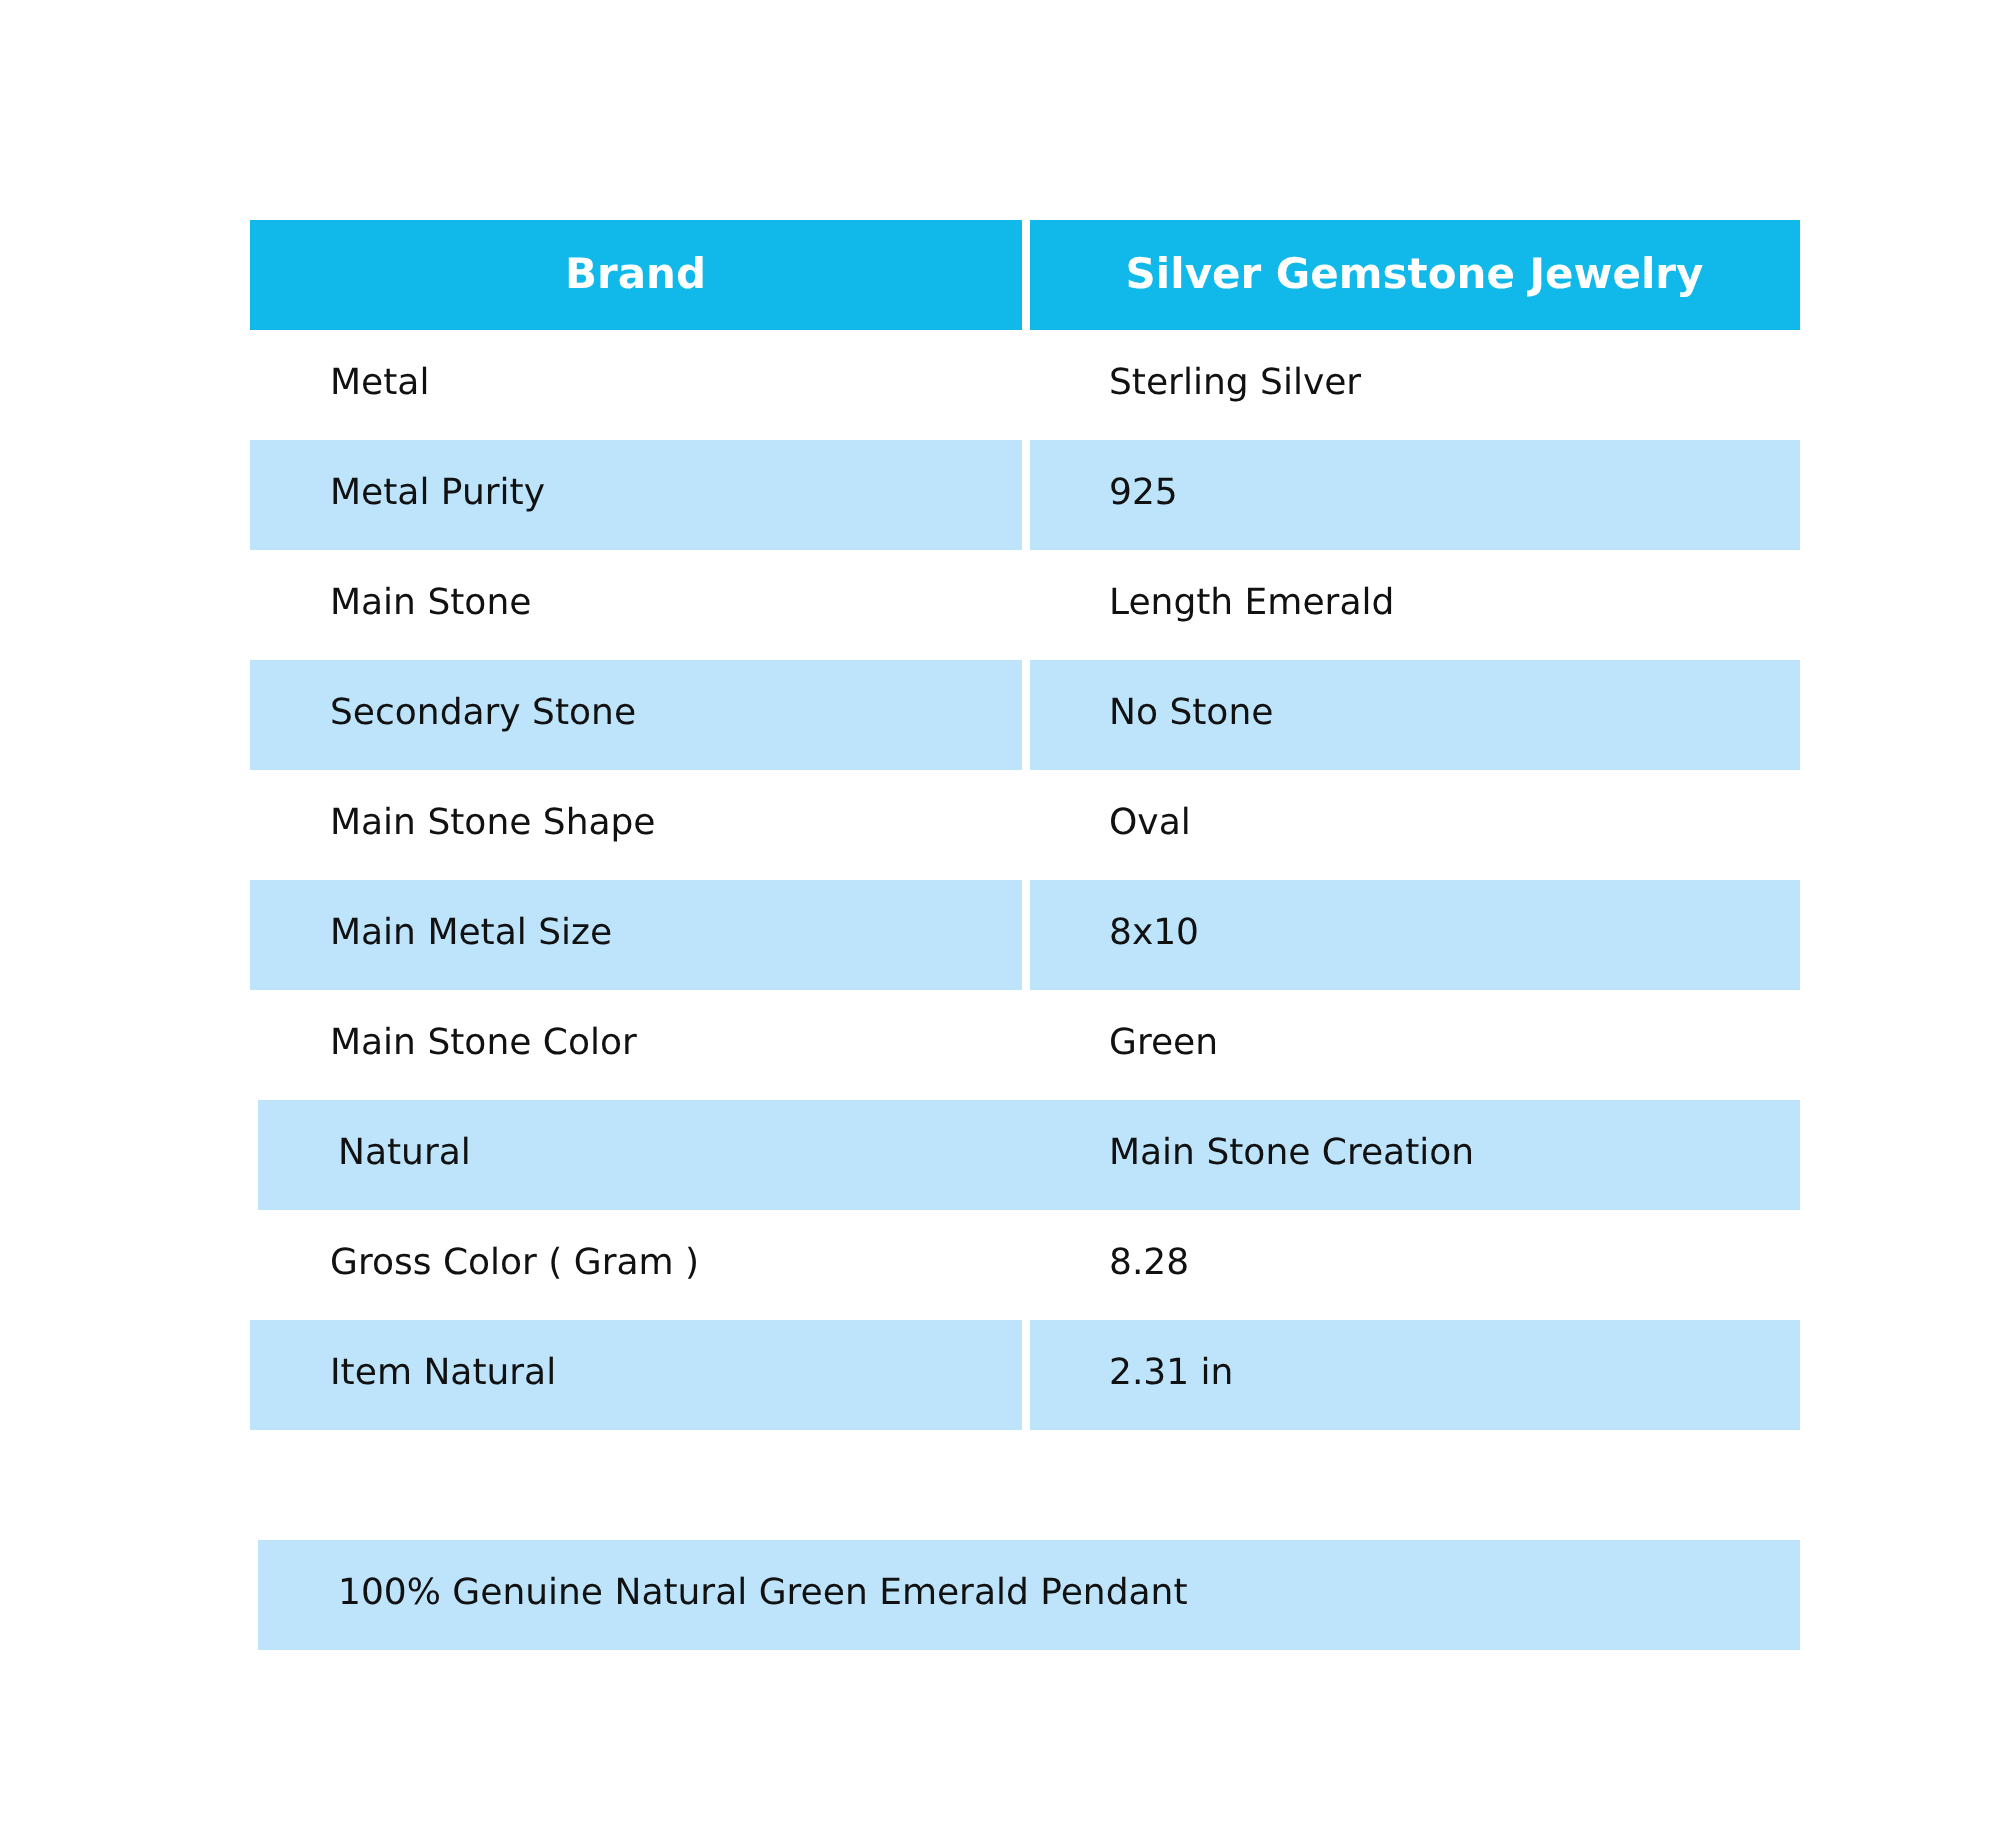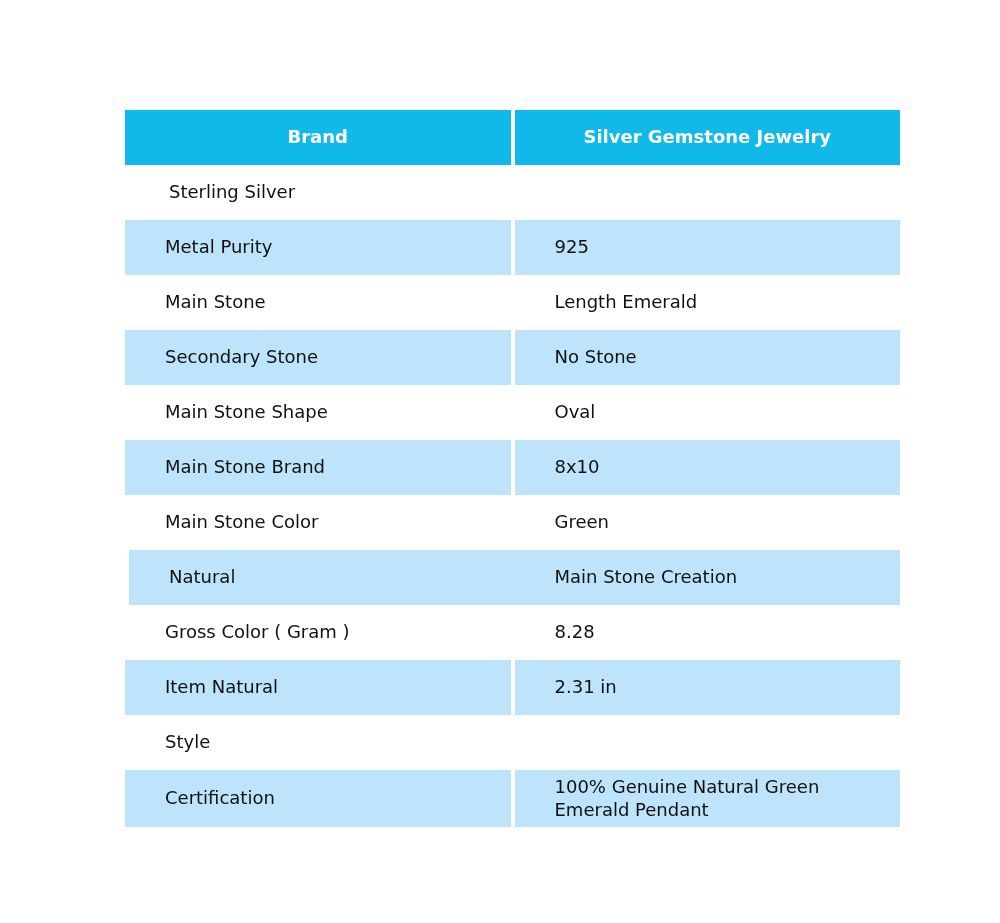--- a/index.html
+++ b/index.html
@@ -45,35 +45,36 @@
     line-height: 1.25;
   }
   .cell.value-cell {
     border-left: 4px solid #ffffff;
   }
   .header-row .cell {
     justify-content: center;
     padding: 6px 2px;
     font-weight: bold;
     color: #ffffff;
-    font-size: 18px;
+    font-size: 21px;
   }
 </style>
 </head>
 <body>
 
 <div class="canvas">
   <div class="spec-table">
 
     <div class="row header-row">
       <div class="cell">Brand</div>
       <div class="cell value-cell">Silver Gemstone Jewelry</div>
     </div>
 
     <div class="row">
+      <div class="cell">Metal</div>
       <div class="cell value-cell">Sterling Silver</div>
     </div>
 
     <div class="row">
       <div class="cell">Metal Purity</div>
       <div class="cell value-cell">925</div>
     </div>
 
     <div class="row">
       <div class="cell">Main Stone</div>
@@ -84,21 +85,21 @@
       <div class="cell">Secondary Stone</div>
       <div class="cell value-cell">No Stone</div>
     </div>
 
     <div class="row">
       <div class="cell">Main Stone Shape</div>
       <div class="cell value-cell">Oval</div>
     </div>
 
     <div class="row">
-      <div class="cell">Main Stone Brand</div>
+      <div class="cell">Main Metal Size</div>
       <div class="cell value-cell">8x10</div>
     </div>
 
     <div class="row">
       <div class="cell">Main Stone Color</div>
       <div class="cell value-cell">Green</div>
     </div>
 
     <div class="row">
       <div class="cell value-cell">Natural</div>
@@ -109,22 +110,20 @@
       <div class="cell">Gross Color ( Gram )</div>
       <div class="cell value-cell">8.28</div>
     </div>
 
     <div class="row">
       <div class="cell">Item Natural</div>
       <div class="cell value-cell">2.31 in</div>
     </div>
 
     <div class="row">
-      <div class="cell">Style</div>
     </div>
 
     <div class="row">
-      <div class="cell">Certification</div>
       <div class="cell value-cell">100% Genuine Natural Green Emerald Pendant</div>
     </div>
 
   </div>
 </div>
 
 </body></html>

